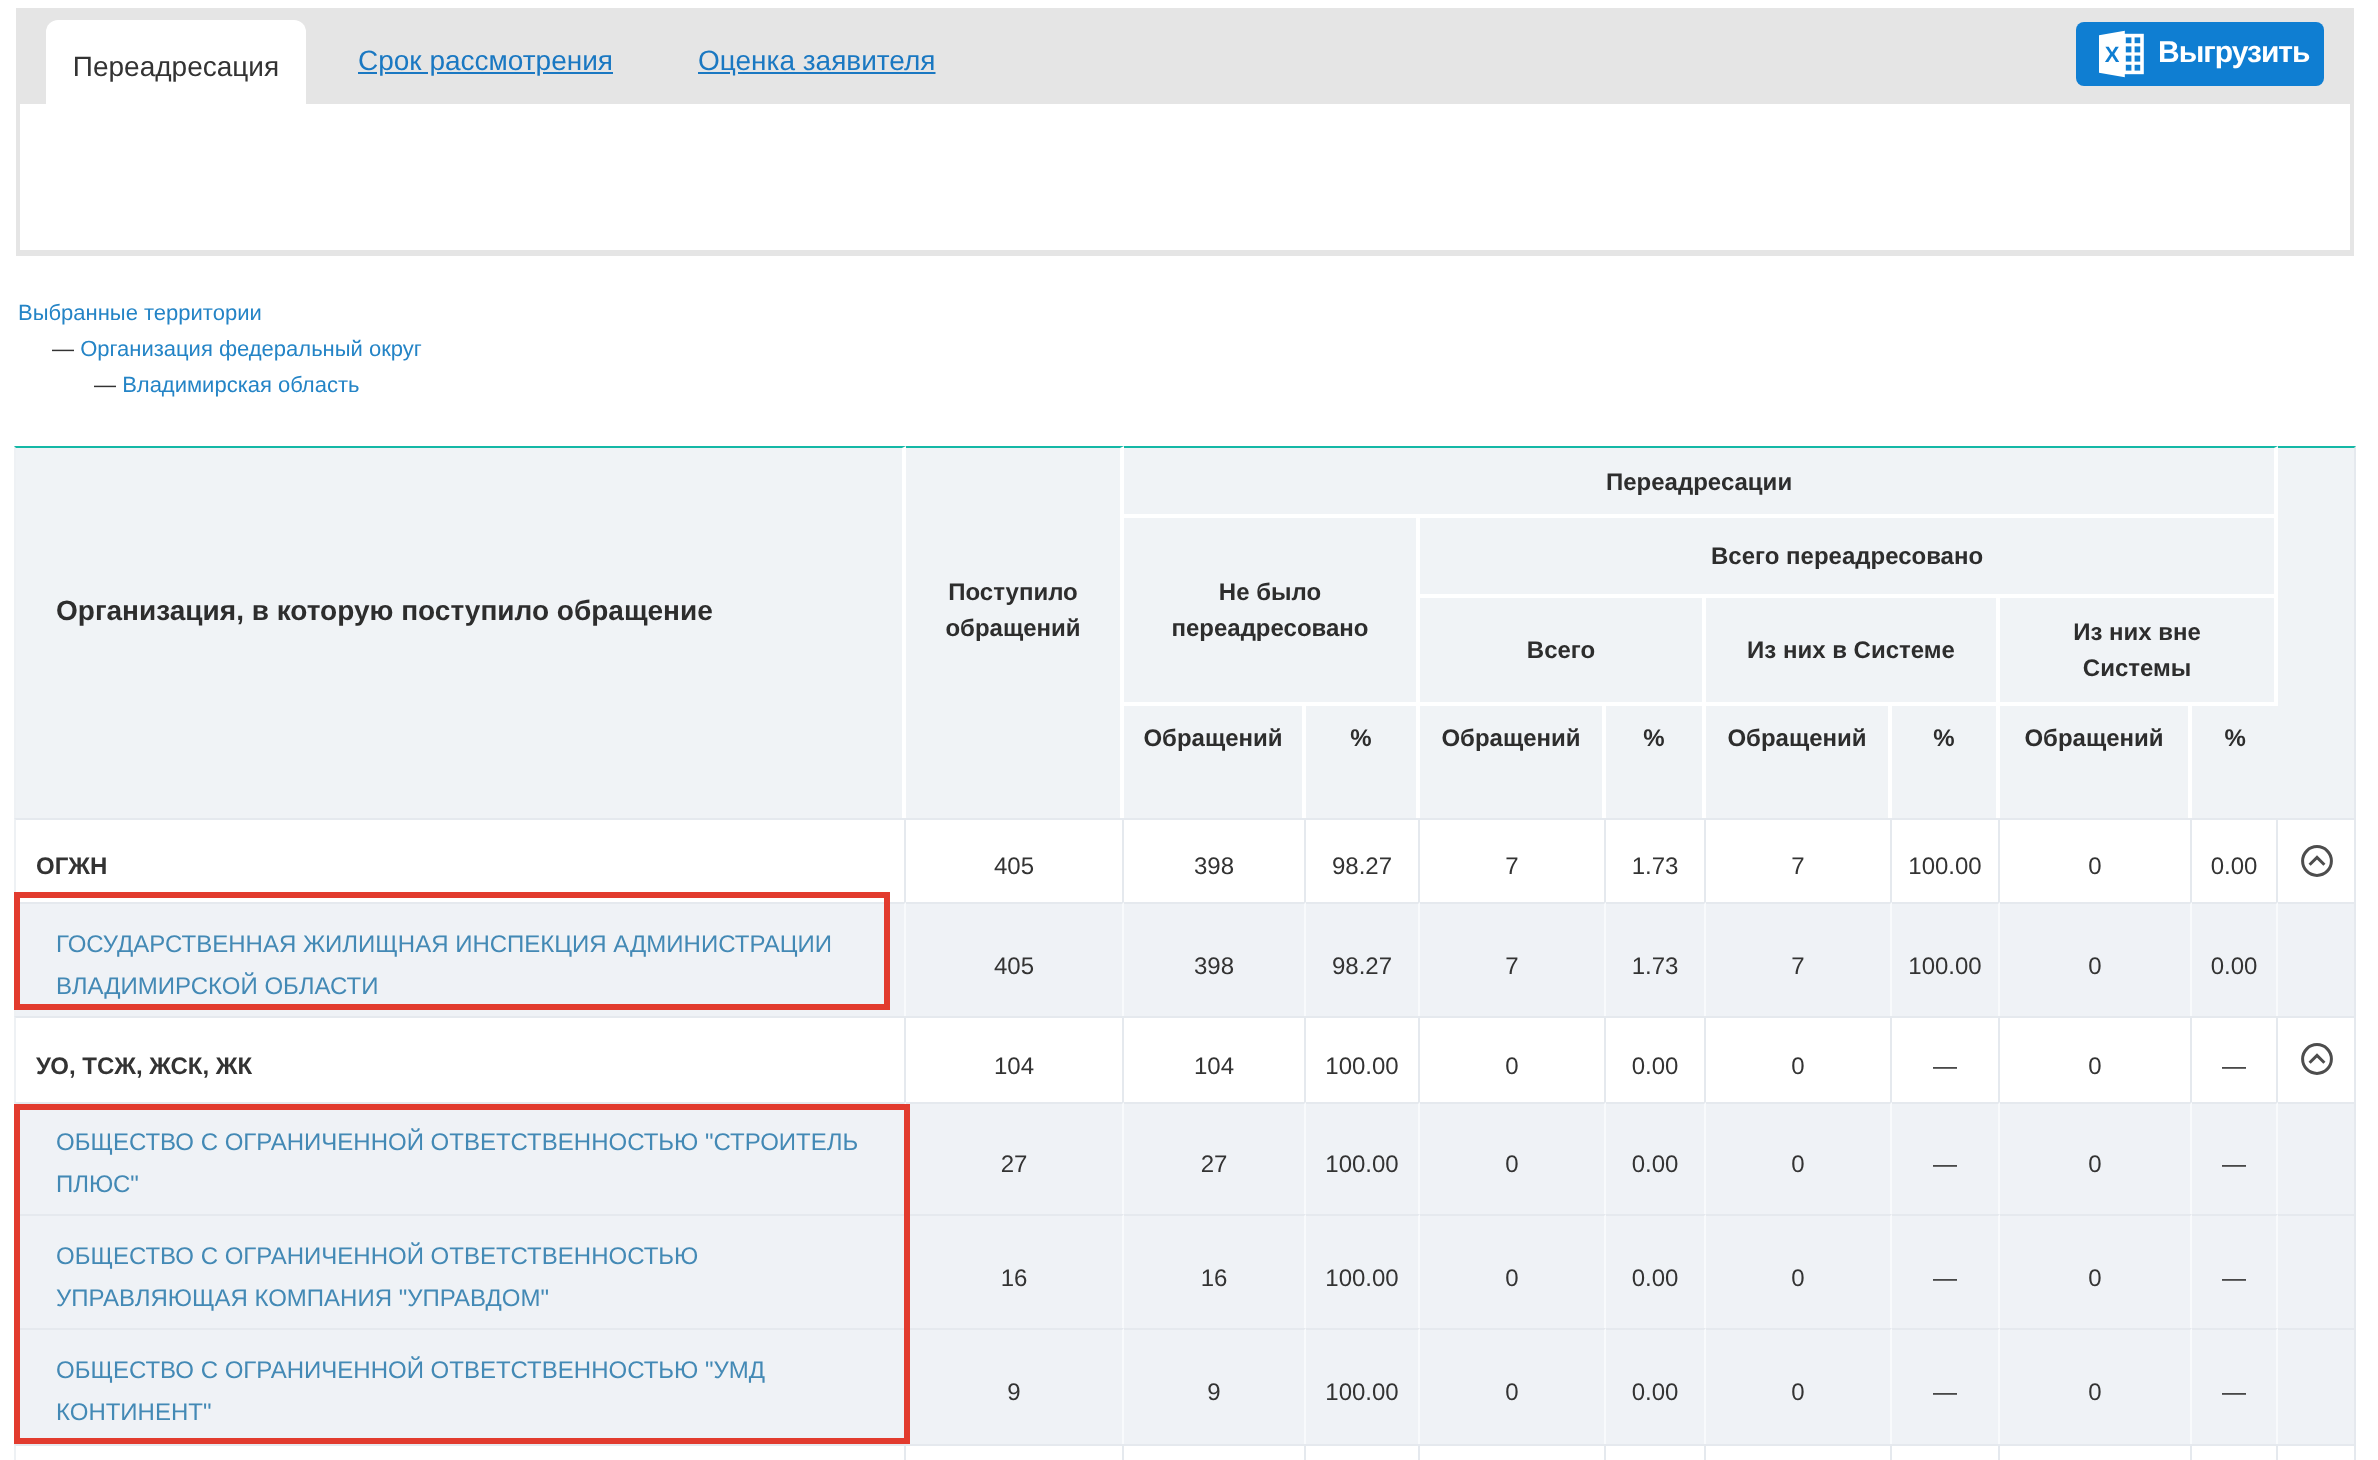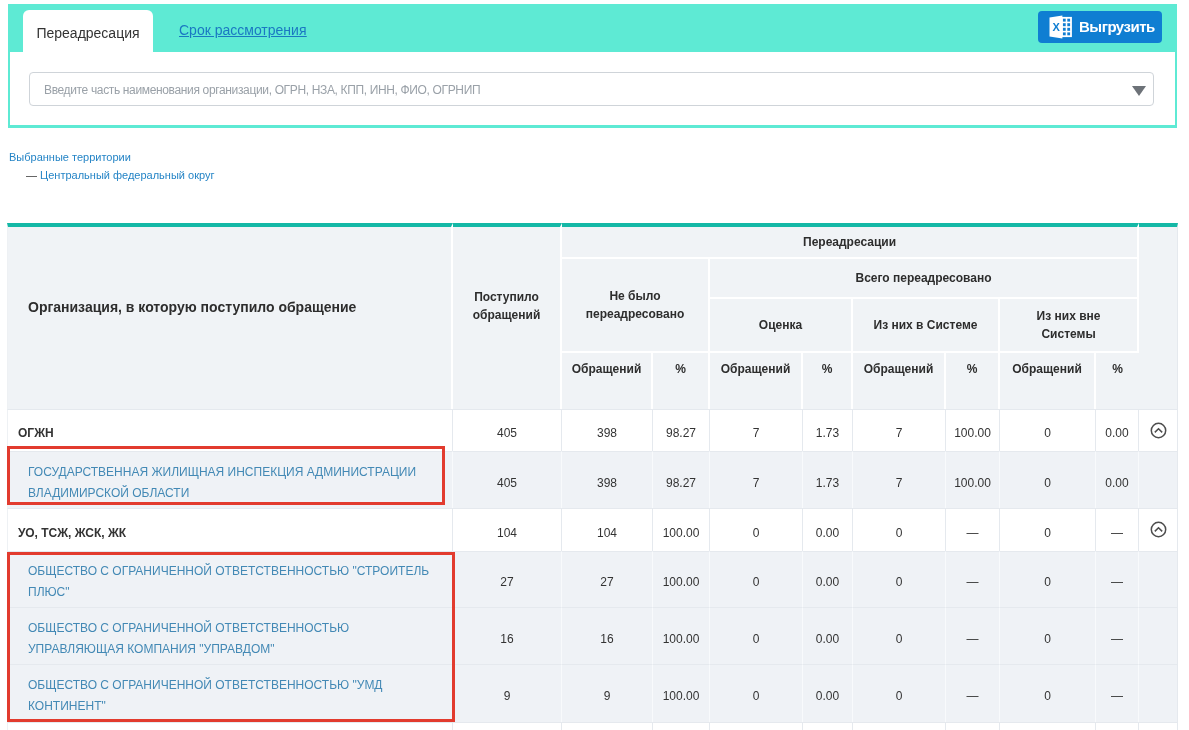--- a/index.html
+++ b/index.html
@@ -2,21 +2,21 @@
 <html lang="ru"><head>
 <meta charset="utf-8">
 <title>Переадресация</title>
 <style>
   * { margin:0; padding:0; box-sizing:border-box; }
   html,body { width:1189px; height:730px; background:#fff; overflow:hidden;
     font-family:"Liberation Sans", sans-serif; }
 
   
   .panel { position:absolute; left:8px; top:4px; width:1169px; height:124px;
-    background:#5eead4; }
+    background:#e5e5e5; }
   .tabwhite { position:absolute; left:15px; top:6px; width:130px; height:42px;
     background:#fff; border-radius:6px 6px 0 0; text-align:center;
     font-size:14px; color:#333; line-height:46px; }
   .tablink { position:absolute; top:0; height:52px; line-height:52px;
     font-size:14px; color:#1a78c2; }
   .tablink span { text-decoration:underline; }
   .btn { position:absolute; left:1030px; top:7px; width:124px; height:32px;
     background:#0f7ed2; border-radius:4px; color:#fff; font-size:15px;
     font-weight:bold; text-align:center; line-height:32px; letter-spacing:-0.3px; }
   
@@ -36,21 +36,21 @@
   .terr .dash { color:#333; }
 
   
   table.t { position:absolute; left:7px; top:223px; border-collapse:separate;
     border-spacing:0; table-layout:fixed; width:1171px; }
   .t th { background:#f0f3f6; font-size:12px; font-weight:bold; color:#2d2d2d;
     text-align:center; vertical-align:middle; border-right:2px solid #fff;
     line-height:18px; }
   .t th.org { text-align:left; padding-left:20px; font-size:14px; padding-bottom:23px !important; }
   .t th.pb { padding-bottom:24px; }
-  .t thead tr:first-child th { border-top:4px solid #14b8a6; }
+  .t thead tr:first-child th { border-top:1px solid #14b8a6; }
   .t th.bb { border-bottom:2px solid #fff; }
   .t th.noright { border-right:none; }
   .t td { font-size:12px; color:#333; text-align:center; vertical-align:middle;
     border-top:1px solid #e5e9ee; border-right:1px solid #e5e9ee; padding-top:5px; }
   .t td.org { text-align:left; padding-left:10px; font-weight:bold; }
   .t tr.child td { background:#eff2f6; border-right-color:#f8fafc; }
   .t td.org.lnk { font-weight:normal; color:#4389b5; padding-left:20px;
     line-height:21px; font-size:12px; }
   .t td.last, .t th.last { border-right:1px solid #e5e9ee; }
   .t td.last { padding-top:2px; }
@@ -60,44 +60,42 @@
   .redrect { position:absolute; border:3px solid #e23b2e; }
 
   .icw { display:inline-block; width:17px; height:17px; }
 </style>
 </head>
 <body>
 
 <div class="panel">
   <div class="tabwhite">Переадресация</div>
   <div class="tablink" style="left:171px;text-decoration:underline;"><span>Срок рассмотрения</span></div>
+  <div class="tablink" style="left:341px;"><span>Оценка заявителя</span></div>
   <div class="btn">
     <svg width="23" height="24" viewBox="0 0 23 24" style="position:absolute;left:11px;top:4px;">
       <g fill="none" stroke="#fff">
         <rect x="13" y="2.8" width="9" height="18.4" stroke-width="1.8"></rect>
         <line x1="17.5" y1="3" x2="17.5" y2="21" stroke-width="1.6"></line>
         <line x1="13" y1="7.4" x2="22" y2="7.4" stroke-width="1.6"></line>
         <line x1="13" y1="12" x2="22" y2="12" stroke-width="1.6"></line>
         <line x1="13" y1="16.6" x2="22" y2="16.6" stroke-width="1.6"></line>
       </g>
       <path d="M0.5 2.6 13.4 0.4 V23.6 L0.5 21.4 Z" fill="#fff"></path>
       <text x="3.4" y="16.2" font-size="11" font-weight="bold" fill="#0f7ed2" font-family="Liberation Sans">X</text>
     </svg>
       <span style="position:absolute;left:41px;top:0;line-height:32px;letter-spacing:-0.5px;text-align:center;">Выгрузить</span>
   </div>
   <div class="content"></div>
-  <div class="search">
-    <div class="ph">Введите часть наименования организации, ОГРН, НЗА, КПП, ИНН, ФИО, ОГРНИП</div>
-    <div class="arr"></div>
-  </div>
 </div>
 
 <div class="terr">
   <div><span class="lnk">Выбранные территории</span></div>
-  <div style="padding-left:17px;"><span class="dash">—</span> <span class="lnk">Центральный федеральный округ</span></div>
+  <div style="padding-left:17px;"><span class="dash">—</span> <span class="lnk">Организация федеральный округ</span></div>
+  <div style="padding-left:38px;"><span class="dash">—</span> <span class="lnk">Владимирская область</span></div>
 </div>
 
 <table class="t">
 <colgroup>
   <col style="width:446px">
       <col style="width:109px">
       <col style="width:91px">
   <col style="width:57px">
       <col style="width:93px">
       <col style="width:50px">
@@ -112,21 +110,21 @@
     <th class="org leftedge pb" rowspan="4">Организация, в которую поступило обращение</th>
     <th class="pb" rowspan="4">Поступило<br>обращений</th>
     <th colspan="8" class="bb">Переадресации</th>
     <th rowspan="4" class="last noright pb"></th>
   </tr>
   <tr style="height:40px;">
     <th colspan="2" rowspan="2" class="bb">Не было<br>переадресовано</th>
     <th colspan="6" class="bb">Всего переадресовано</th>
   </tr>
   <tr style="height:54px;">
-    <th colspan="2" class="bb">Оценка</th>
+    <th colspan="2" class="bb">Всего</th>
     <th colspan="2" class="bb">Из них в Системе</th>
     <th colspan="2" class="bb">Из них вне<br>Системы</th>
   </tr>
   <tr style="height:56px;">
     <th class="pb">Обращений</th>
         <th class="pb">%</th>
     <th class="pb">Обращений</th>
         <th class="pb">%</th>
     <th class="pb">Обращений</th>
         <th class="pb">%</th>

